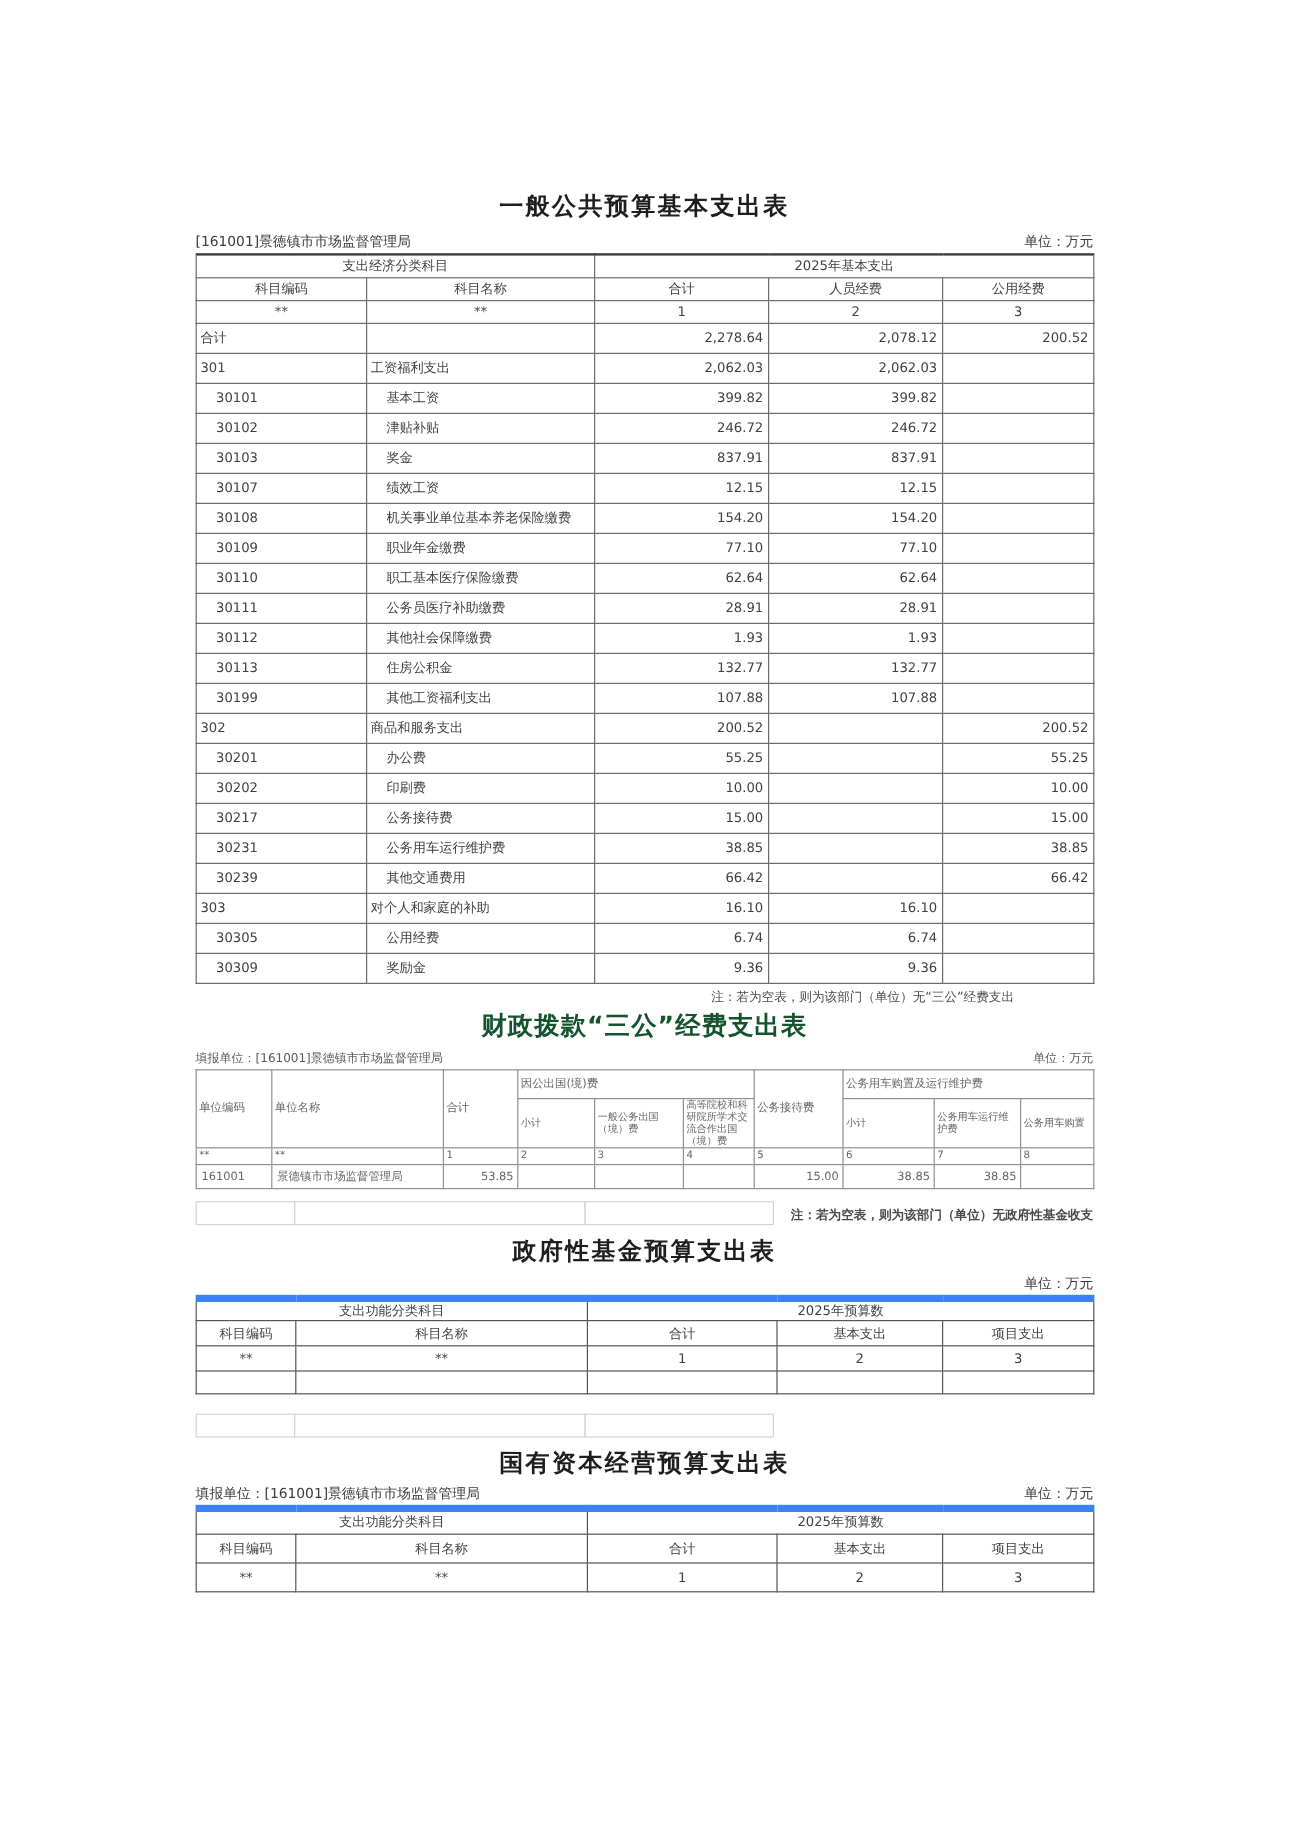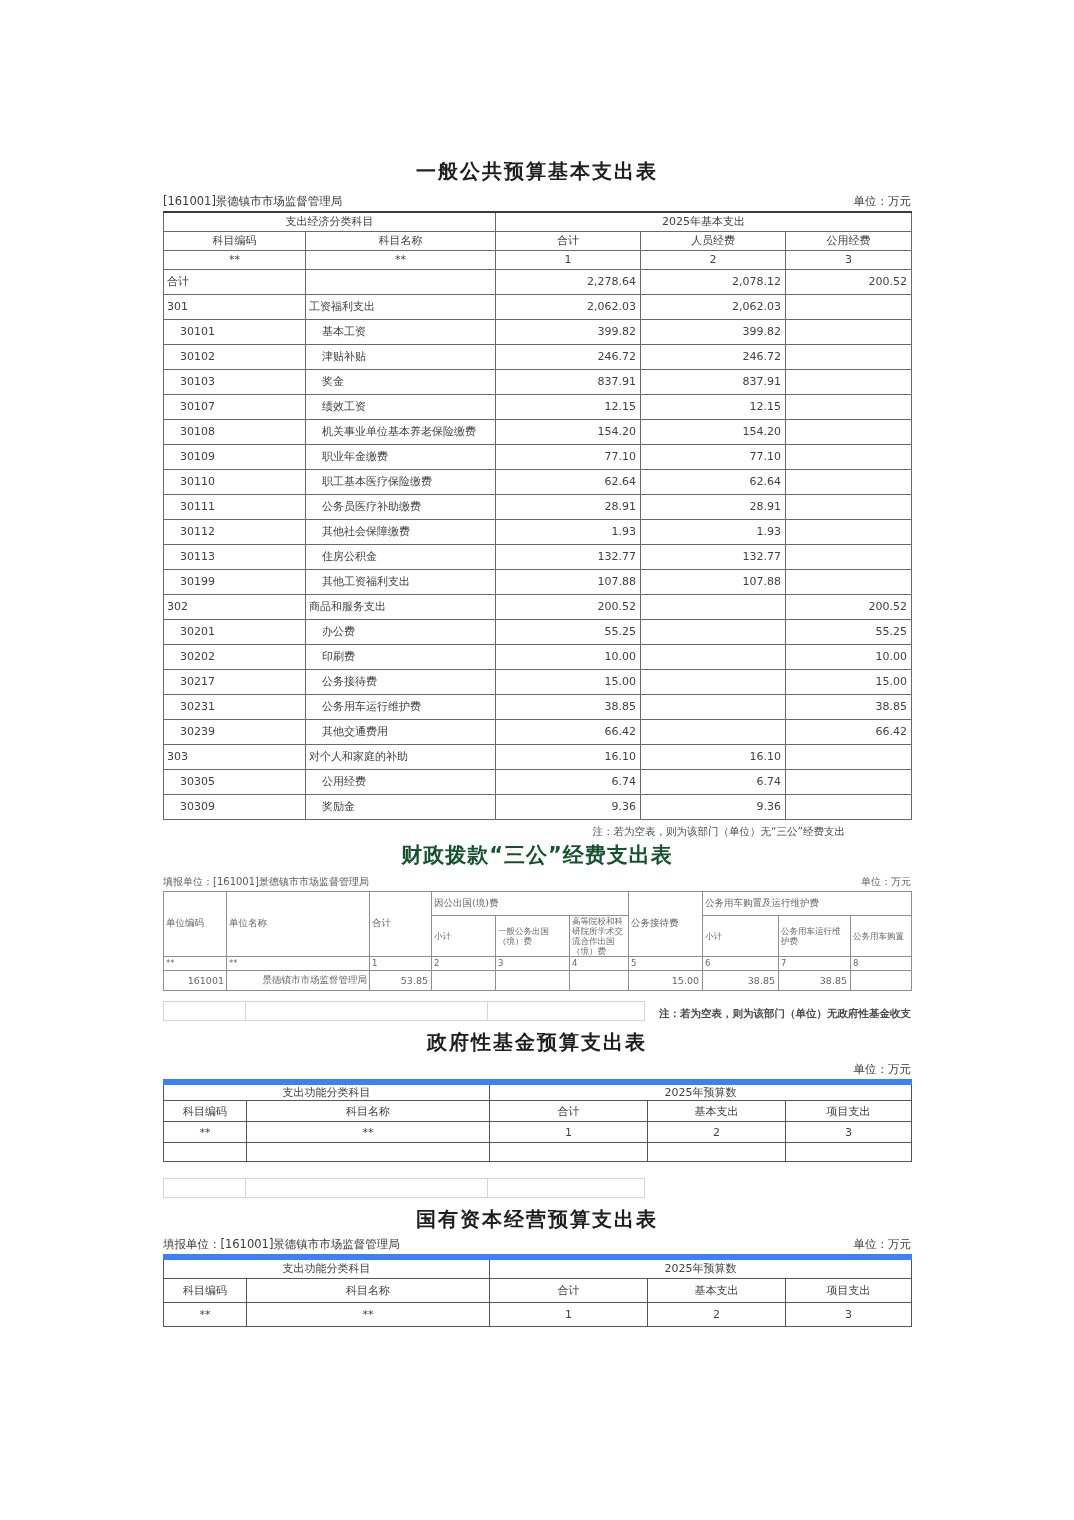--- a/index.html
+++ b/index.html
@@ -42,21 +42,21 @@
   .note1{padding-right:66px;margin-top:4px;filter:blur(0.3px);}
 
   
   .t2wrap{filter:blur(0.45px);}
   .t2{color:#666;}
   .t2 td{border:1px solid #8f8f8f;text-align:left;padding:0 2px;}
   .t2 tr.g td{height:24px;font-size:9.5px;}
   .t2 tr.s td{height:36px;font-size:8.5px;line-height:10px;}
   .t2 tr.i td{height:14px;font-size:8.5px;}
   .t2 tr.d td{height:20px;font-size:9.5px;}
-  .t2 tr.d td.left{text-align:right;padding-left:4px;}
+  .t2 tr.d td.left{text-align:left;padding-left:4px;}
   .t2 tr.d td.num{text-align:right;padding-right:3px;}
 
   
   .noterow{display:flex;align-items:flex-end;height:22px;font-weight:bold;}
   .noterow .ncell{border:1px solid #d4d4d4;height:20px;box-sizing:border-box;}
   .noterow .ncell + .ncell{margin-left:-1px;}
   .noterow .nc1{width:83px;}
   .noterow .nc2{width:243px;}
   .noterow .nc3{width:158px;}
   .noterow .note{flex:1;}

